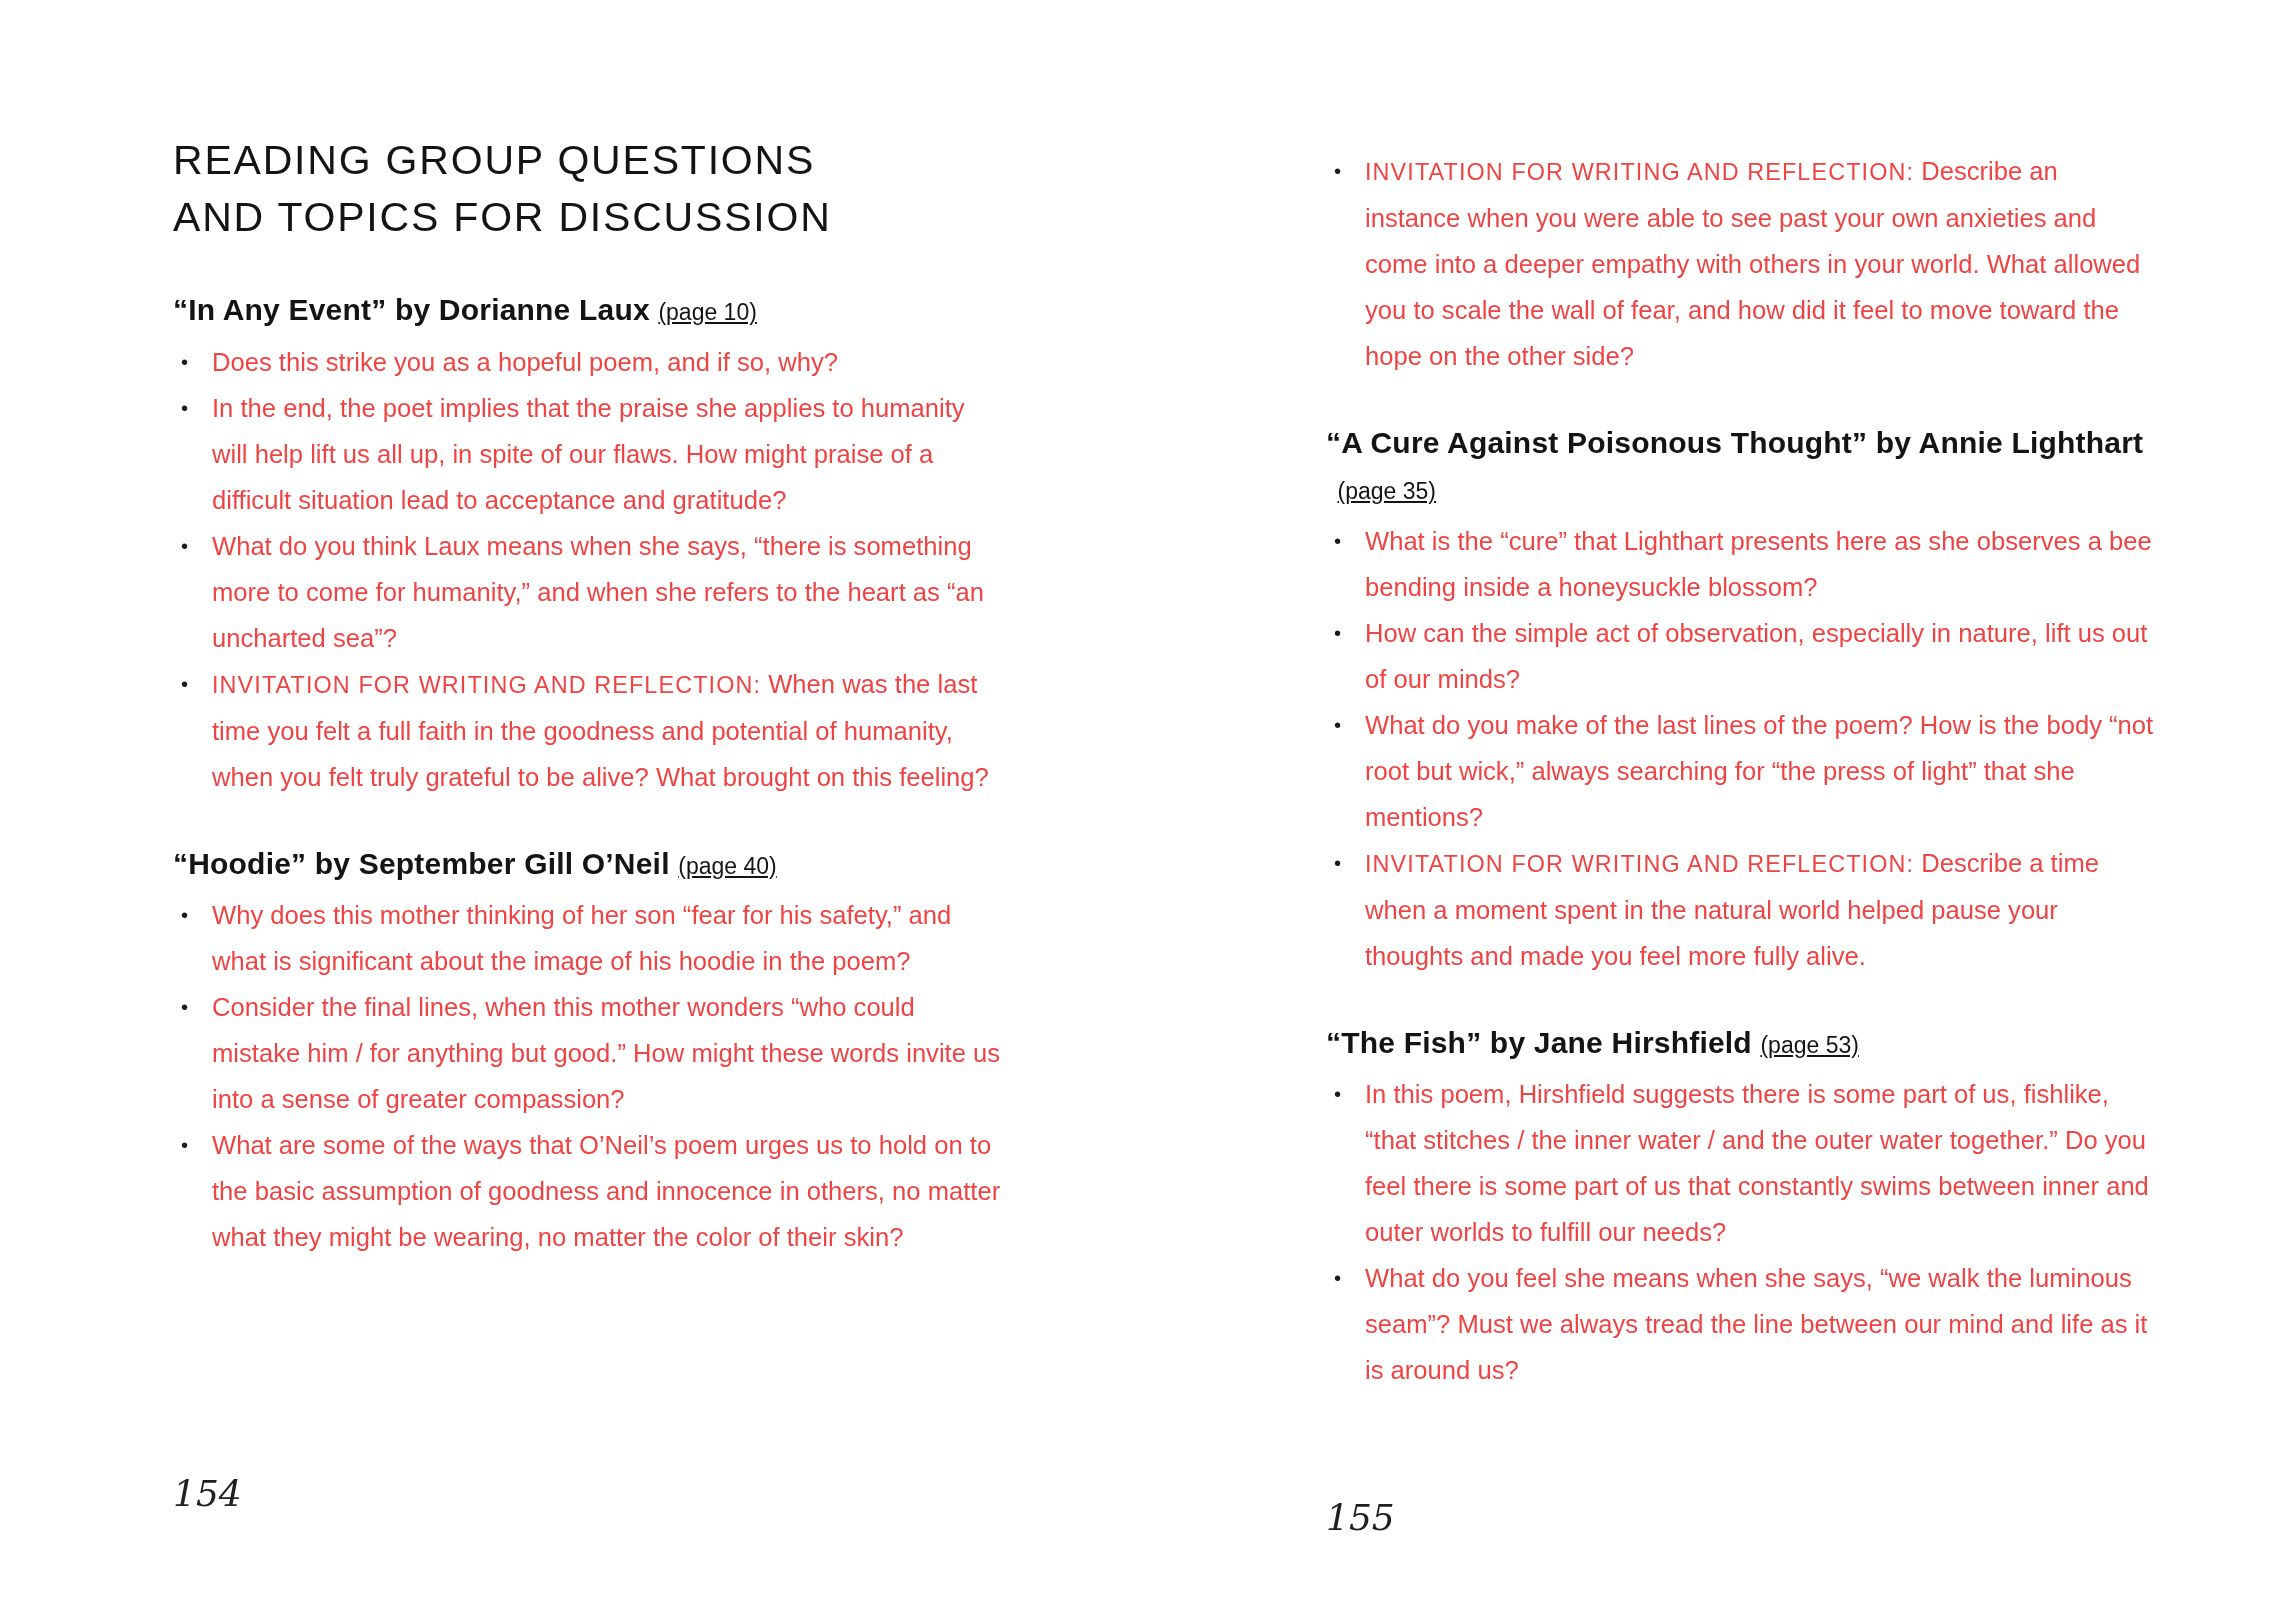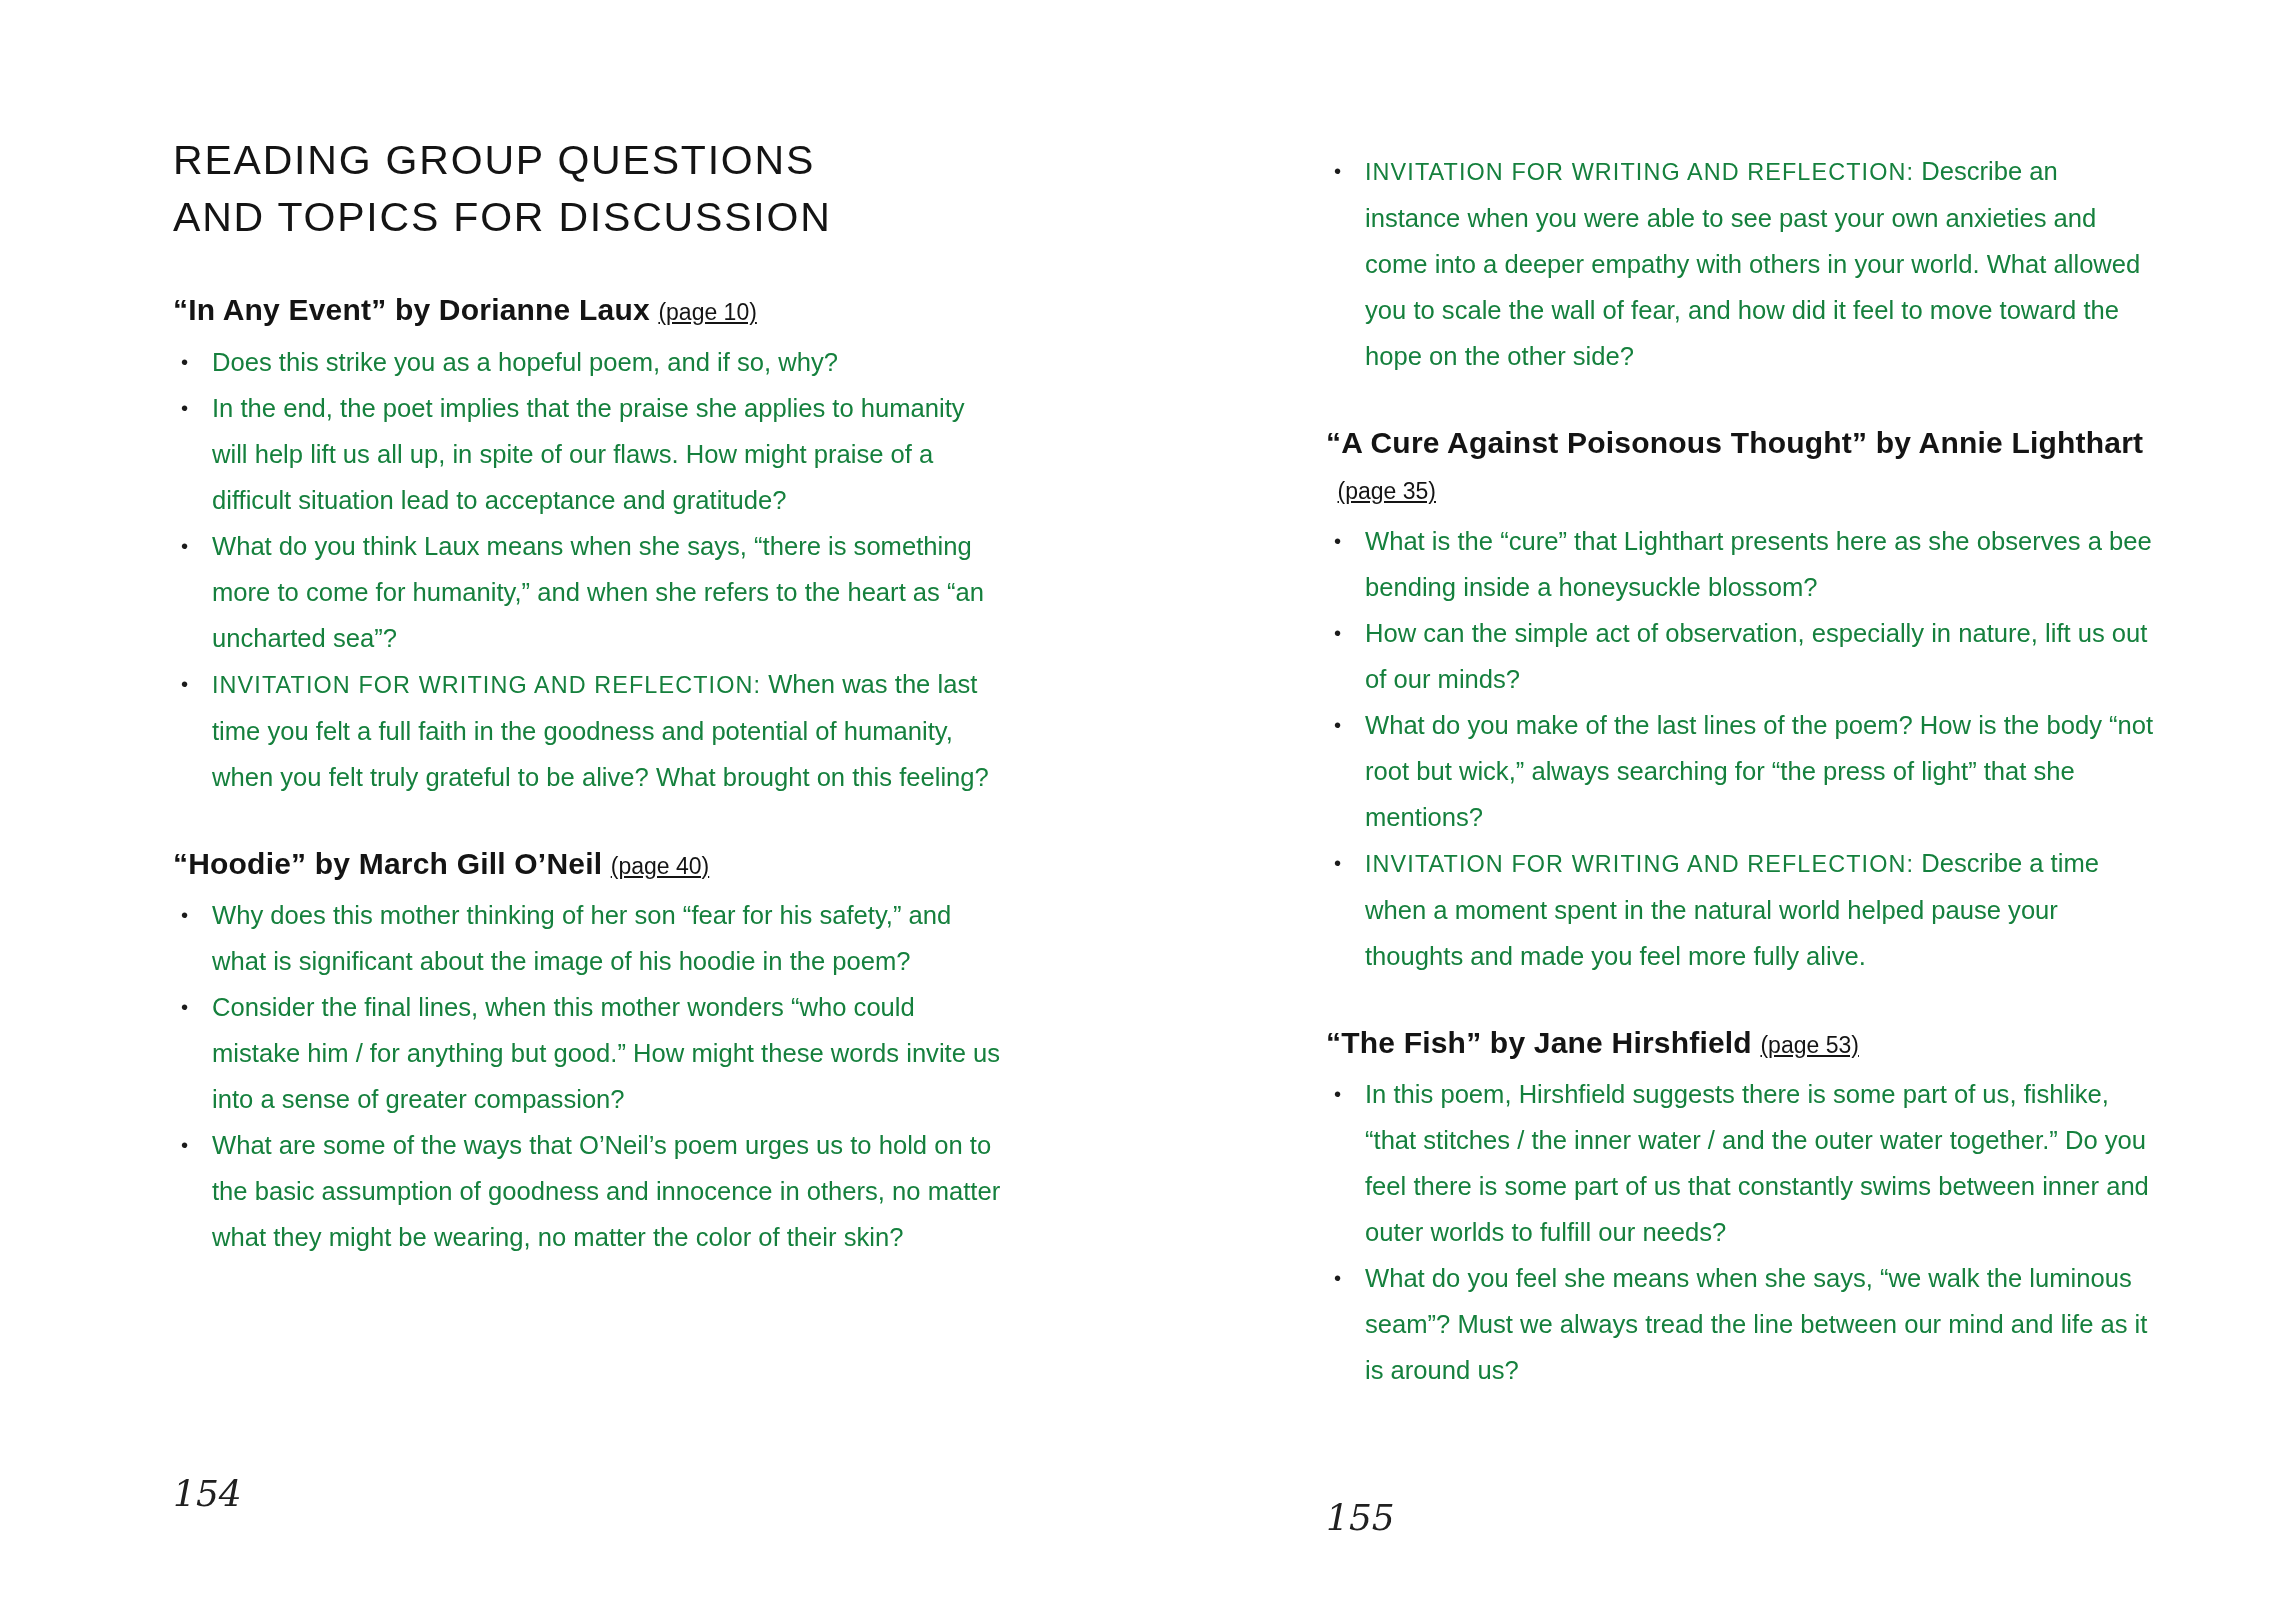--- a/index.html
+++ b/index.html
@@ -39,21 +39,21 @@
     font-weight: 400;
     letter-spacing: 0;
     text-decoration: underline;
   }
   ul.question-list { margin: 0; padding: 0; list-style: none; }
   ul.question-list li {
     position: relative;
     padding-left: 39px;
     font-size: 25.6px;
     line-height: 46px;
-    color: #15803d;
+    color: #ef4444;
   }
   ul.question-list li::before {
     content: "\2022";
     position: absolute;
     left: 8px;
     top: 0;
     font-size: 20.3px;
     line-height: 46px;
     color: #1b1b1b;
   }
@@ -84,21 +84,21 @@
     <h2 class="section-heading"><span>“In Any Event” by Dorianne Laux</span> <span class="page-ref">(page 10)</span></h2>
     <ul class="question-list">
       <li><span>Does this strike you as a hopeful poem, and if so, why?</span></li>
       <li><span>In the end, the poet implies that the praise she applies to humanity will help lift us all up, in spite of our flaws. How might praise of a difficult situation lead to acceptance and gratitude?</span></li>
       <li><span>What do you think Laux means when she says, “there is something more to come for humanity,” and when she refers to the heart as “an uncharted sea”?</span></li>
       <li><span class="invitation-label">INVITATION FOR WRITING AND REFLECTION:</span> <span>When was the last time you felt a full faith in the goodness and potential of humanity, when you felt truly grateful to be alive? What brought on this feeling?</span></li>
     </ul>
   </section>
 
   <section>
-    <h2 class="section-heading"><span>“Hoodie” by March Gill O’Neil</span> <span class="page-ref">(page 40)</span></h2>
+    <h2 class="section-heading"><span>“Hoodie” by September Gill O’Neil</span> <span class="page-ref">(page 40)</span></h2>
     <ul class="question-list">
       <li><span>Why does this mother thinking of her son “fear for his safety,” and what is significant about the image of his hoodie in the poem?</span></li>
       <li><span>Consider the final lines, when this mother wonders “who could mistake him / for anything but good.” How might these words invite us into a sense of greater compassion?</span></li>
       <li><span>What are some of the ways that O’Neil’s poem urges us to hold on to the basic assumption of goodness and innocence in others, no matter what they might be wearing, no matter the color of their skin?</span></li>
     </ul>
   </section>
 
 </div>
 
 <div class="page" id="right-page">

